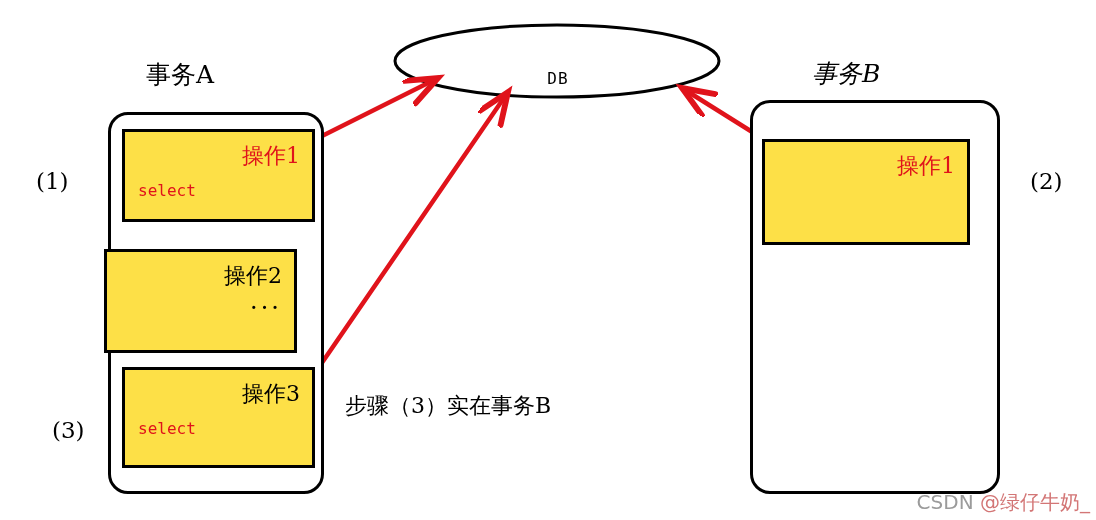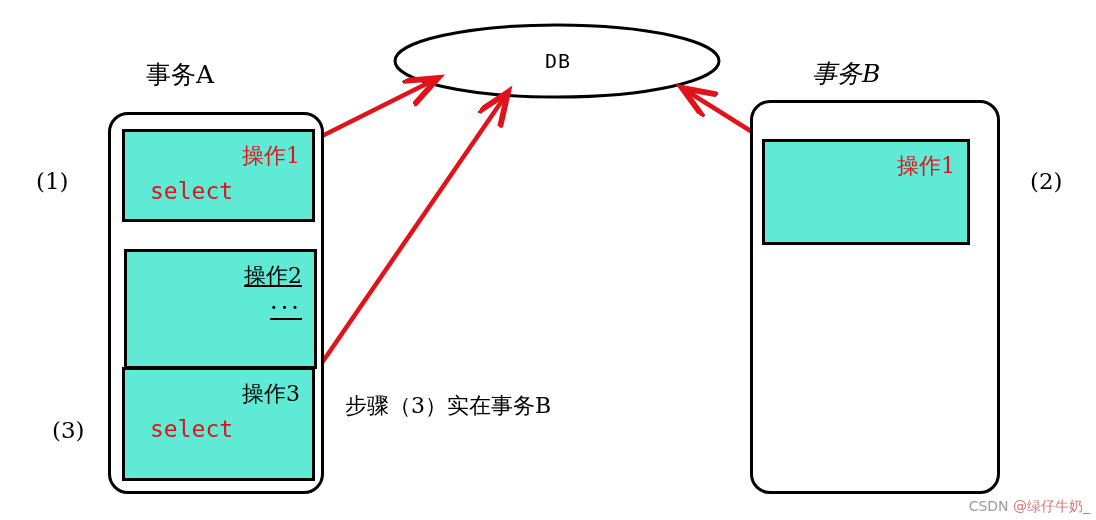--- a/index.html
+++ b/index.html
@@ -25,64 +25,64 @@
     left: 0; top: 0;
     width: 1096px; height: 520px;
     pointer-events: none;
   }
   .abs { position: absolute; }
   .cjk { font-family: "DejaVu Serif", "Liberation Serif", serif; text-align: right; }
   .code { font-family: "DejaVu Sans Mono", "Liberation Mono", monospace; }
   .red { color: var(--color-red); }
 
   .db-label {
-    left: 396px; top: 26px; width: 324px; height: 70px;
+    left: 396px; top: 43px; width: 324px; height: 70px;
     display: flex; align-items: center; justify-content: center;
-    font-size: 20px; letter-spacing: 1px;
+    font-size: 16px; letter-spacing: 1px;
     font-family: "DejaVu Sans Mono", "Liberation Mono", monospace;
   }
   .txn-title { font-size: 25px; font-weight: 400; }
   .txn-title-a { left: 146px; top: 58px; }
   .txn-title-b { left: 812px; top: 57px; font-style: italic; }
 
   .outer-box {
     border: 3px solid var(--color-black);
     border-radius: 20px;
     background: #ffffff;
   }
   .outer-box-a { left: 108px; top: 112px; width: 216px; height: 382px; }
   .outer-box-b { left: 750px; top: 100px; width: 250px; height: 394px; }
 
   .op-box {
     border: 3px solid var(--color-black);
-    background: #5eead4;
+    background: #fde047;
     padding: 9px 12px 0 13px;
   }
   .op-box-a1 { left: 122px; top: 129px; width: 193px; height: 93px; }
-  .op-box-a2 { left: 124px; top: 249px; width: 193px; height: 120px; text-decoration: underline; }
-  .op-box-a3 { left: 122px; top: 367px; width: 193px; height: 114px; }
+  .op-box-a2 { left: 104px; top: 249px; width: 193px; height: 104px; }
+  .op-box-a3 { left: 122px; top: 367px; width: 193px; height: 101px; }
   .op-box-b1 { left: 762px; top: 139px; width: 208px; height: 106px; }
 
   .op-title { font-size: 22px; line-height: 30px; }
-  .op-detail { font-size: 23px; line-height: 26px; margin-top: 7px; margin-left: 12px; }
+  .op-detail { font-size: 16px; line-height: 26px; margin-top: 7px; margin-left: 0; }
   .op-detail-dots { font-size: 24px; letter-spacing: 3px; margin-left: 0; margin-top: 4px; }
 
   .step-label { font-size: 23px; }
   .step-1 { left: 36px; top: 168px; }
   .step-2 { left: 1030px; top: 168px; }
   .step-3 { left: 52px; top: 417px; }
 
   .note {
     left: 345px; top: 388px;
     font-size: 22px; line-height: 36px;
   }
 
   .watermark {
     right: 6px; bottom: 4px;
-    font-size: 14px;
+    font-size: 20px;
     font-family: "DejaVu Sans", "Liberation Sans", sans-serif;
   }
   .watermark .wm-prefix { color: var(--color-watermark_gray); }
   .watermark .wm-handle { color: var(--color-watermark_pink); }
 </style>
 </head>
 <body>
 
 <div class="canvas">
 

